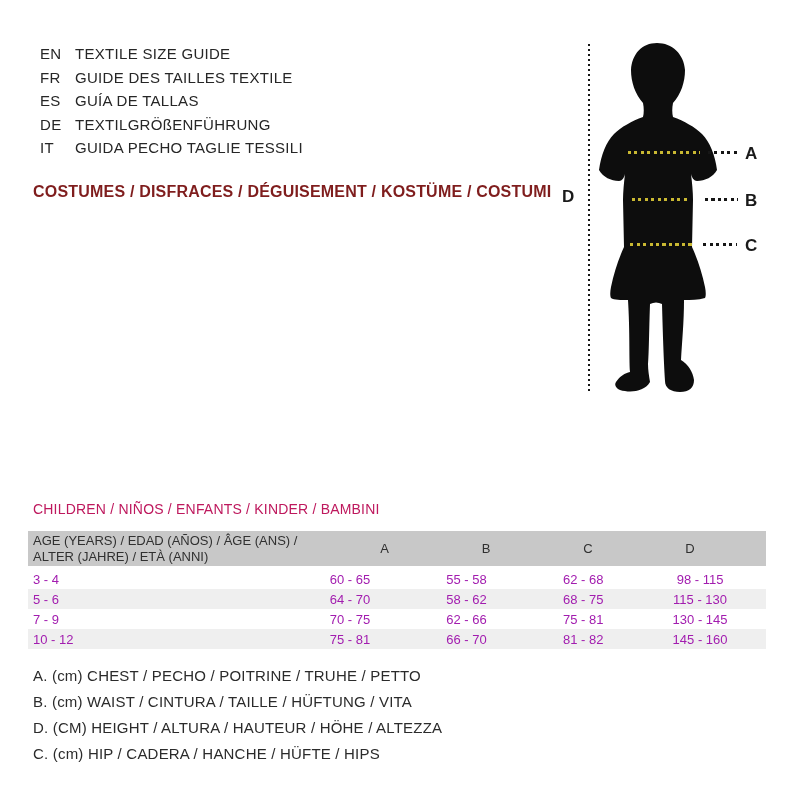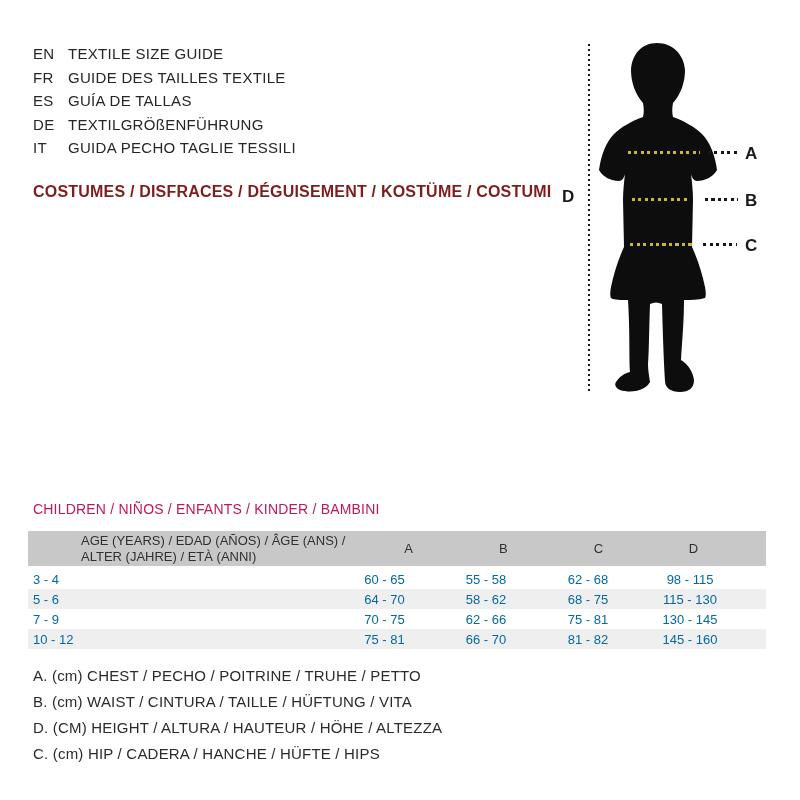--- a/index.html
+++ b/index.html
@@ -7,21 +7,21 @@
   body {
     font-family: "Liberation Sans", sans-serif;
     color: #262626;
     position: relative;
     overflow: hidden;
   }
   .sheet { position: absolute; inset: 0; background: #fff; }
 
   
   .lang-list { position: absolute; left: 33px; top: 42px; }
-  .lang-row { display: flex; height: 23.5px; align-items: center; }
+  .lang-row { display: flex; height: 23.5px; align-items: center; margin-left: 7px; }
   .lang-code { width: 35px; font-size: 15px; letter-spacing: .3px; font-weight: 400; }
   .lang-label { font-size: 15px; letter-spacing: .3px; font-weight: 400; }
 
   .category-title {
     position: absolute; left: 33px; top: 183px;
     font-size: 16px; font-weight: 700; letter-spacing: .2px; color: #7f1d1d;
   }
 
   
   .figure-wrap { position: absolute; left: 556px; top: 40px; width: 230px; height: 360px; }
@@ -37,28 +37,28 @@
     position: absolute; font-size: 17px; font-weight: 700; color: #1a1a1a; line-height: 1;
   }
 
   
   .children-heading {
     position: absolute; left: 33px; top: 501px;
     font-size: 14px; letter-spacing: .2px; color: #be185d; text-align: center;
   }
   .size-table { position: absolute; left: 28px; top: 531px; width: 738px; font-size: 13px; }
   .t-row { display: flex; align-items: center; }
-  .t-header { background: #c8c8c8; min-height: 33px; margin-bottom: 3px; color: #303030; padding-left: 48px; }
+  .t-header { background: #c8c8c8; min-height: 33px; margin-bottom: 3px; color: #303030; }
   .t-header .c-age { line-height: 15.5px; padding: 2px 0 2px 5px; }
   .c-age  { width: 306px; padding-left: 5px; text-align: left; }
   .c-a { width: 101px; text-align: center; }
   .c-b { width: 102px; text-align: center; }
   .c-c { width: 102px; text-align: center; }
   .c-d { width: 127px; text-align: center; padding-right: 25px; }
-  .t-data { height: 20px; color: #0369a1; }
+  .t-data { height: 20px; color: #a21caf; gap: 35px; }
   .t-data:nth-child(odd) { background: #efefef; }
 
   .legend { position: absolute; left: 33px; top: 662px; }
   .legend-line { height: 26px; display: flex; align-items: center; font-size: 15px; letter-spacing: .2px; color: #2b2b2b; }
 </style>
 </head>
 <body>
 
 <div class="sheet">
 

